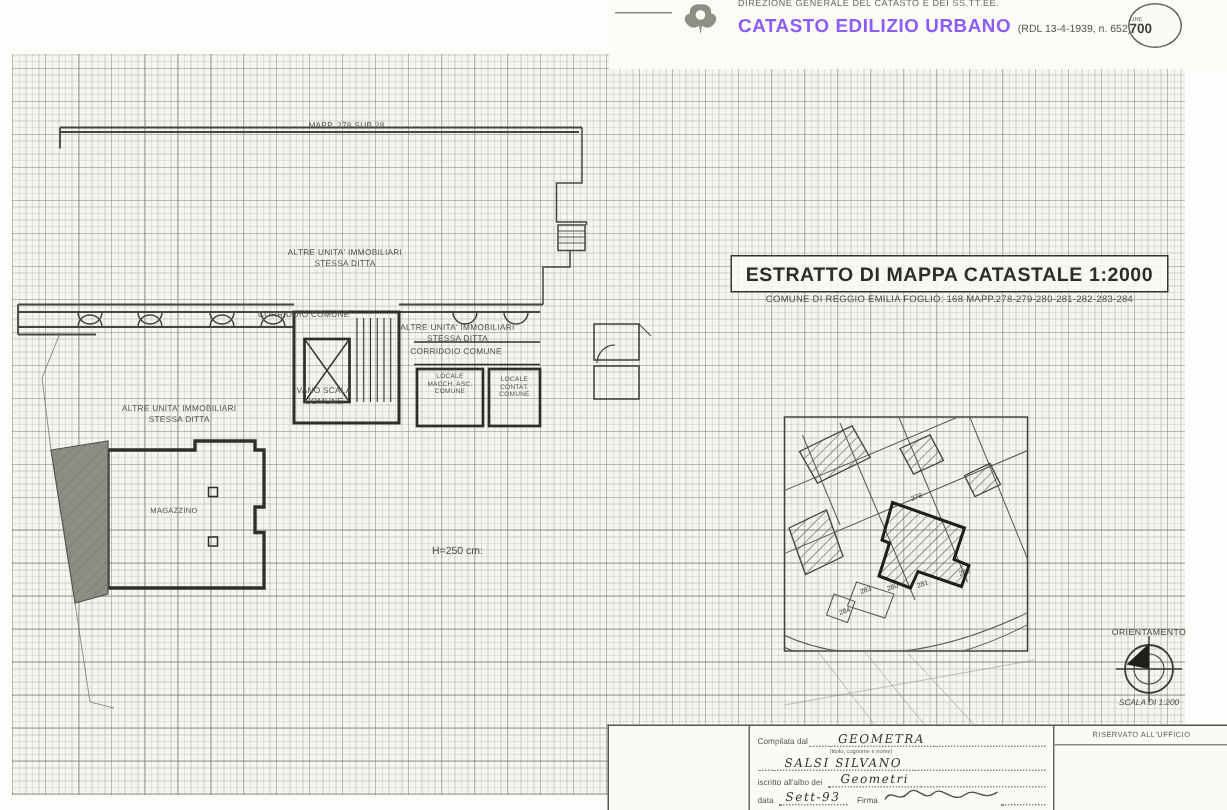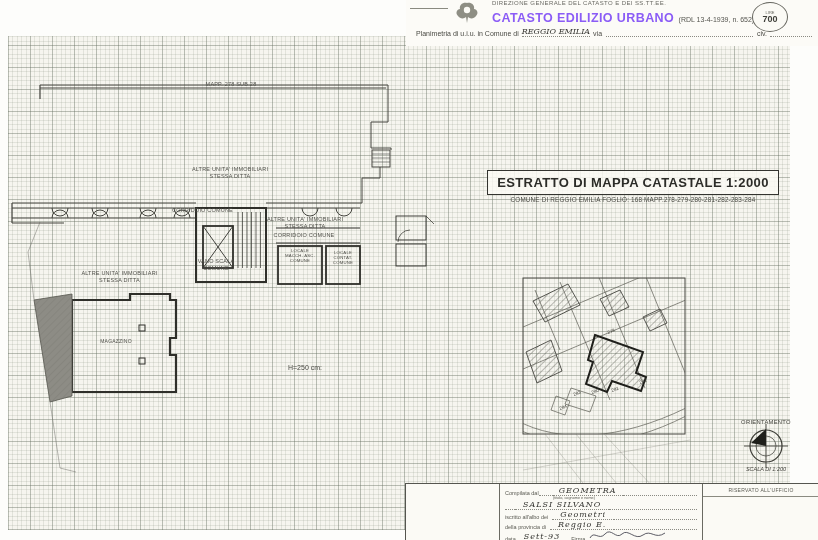--- a/index.html
+++ b/index.html
@@ -13,21 +13,21 @@
       repeating-linear-gradient(90deg, rgba(95,105,92,0.32) 0 1px, transparent 1px 22px),
       repeating-linear-gradient(0deg, rgba(120,130,112,0.16) 0 1px, transparent 1px 4.4px),
       repeating-linear-gradient(90deg, rgba(120,130,112,0.16) 0 1px, transparent 1px 4.4px),
       #f6f5ef;}
   
   #header{left:406px;top:0;width:412px;height:46px;background:#fcfbf7;}
   .dept{font-size:6px;color:#6a6a64;letter-spacing:.4px;white-space:nowrap;}
   .htitle{font-size:12.5px;font-weight:bold;color:#8b5cf6;letter-spacing:.4px;white-space:nowrap;}
   .href{font-size:7px;font-weight:normal;color:#55554f;}
   .stamp{width:34px;height:28px;border:1.4px solid #66665f;border-radius:50%;
-         display:flex;flex-direction:column;align-items:center;justify-content:center;background:#fbfaf5;}
+         display:flex;flex-direction:column;justify-content:center;background:#fbfaf5;}
   .stamp .s1{font-size:4px;color:#66665f;line-height:4px;}
   .stamp .s2{font-size:9px;font-weight:bold;color:#3f3f39;line-height:9px;}
   .prow{font-size:7px;color:#4a4a44;display:flex;align-items:flex-end;white-space:nowrap;}
   .hand{font-family:"DejaVu Serif",serif;font-style:italic;color:#33332f;}
   .dot{border-bottom:1px dotted #8a8a82;display:inline-block;height:8px;}
   
   .lbl{font-size:5.5px;color:#52524c;text-align:center;line-height:6.5px;letter-spacing:.2px;}
   .tiny{font-size:4.3px;line-height:5px;}
   .titlebox{border:1.6px solid #33332f;background:rgba(250,249,243,.85);
             display:flex;align-items:center;justify-content:center;}
@@ -149,28 +149,20 @@
     </svg>
     <div class="abs dept" style="left:86px;top:0px;">DIREZIONE GENERALE DEL CATASTO E DEI SS.TT.EE.</div>
     <div class="abs" style="left:86px;top:8px;white-space:nowrap;">
       <span class="htitle">CATASTO EDILIZIO URBANO</span>
       <span class="href">(RDL 13-4-1939, n. 652)</span>
     </div>
     <div class="abs stamp" style="left:346px;top:2px;">
       <span class="s1">LIRE</span>
       <span class="s2">700</span>
     </div>
-    <div class="abs prow" style="left:10px;top:27px;width:396px;">
-      <span>Planimetria di u.i.u. in Comune di</span>
-      <span class="hand" style="font-size:8px;margin:0 3px;border-bottom:1px dotted #8a8a82;">REGGIO EMILIA</span>
-      <span>via</span>
-      <span class="dot" style="flex:1;margin:0 4px;"></span>
-      <span>civ.</span>
-      <span class="dot" style="width:42px;margin-left:3px;"></span>
-    </div>
   </div>
 
   <div class="abs lbl" style="left:185px;top:81px;width:92px;">MAPP. 278 SUB.28</div>
 
   <div class="abs lbl" style="left:165px;top:166px;width:130px;">
     <div>ALTRE UNITA' IMMOBILIARI</div>
     <div>STESSA DITTA</div>
   </div>
 
   <div class="abs lbl" style="left:155px;top:207px;width:95px;">CORRIDOIO COMUNE</div>
@@ -231,25 +223,20 @@
       <div class="frow" style="height:11px;">
         <span class="dot" style="width:10px;"></span>
         <span class="hand fval" style="border-bottom:1px dotted #8a8a82;padding:0 8px;">SALSI SILVANO</span>
         <span class="dot" style="flex:1;"></span>
       </div>
       <div class="frow" style="height:11px;">
         <span>iscritto all'albo dei</span>
         <span class="hand fval" style="border-bottom:1px dotted #8a8a82;padding:0 8px;margin-left:4px;">Geometri</span>
         <span class="dot" style="flex:1;"></span>
       </div>
-      <div class="frow" style="height:11px;">
-        <span>della provincia di</span>
-        <span class="hand fval" style="border-bottom:1px dotted #8a8a82;padding:0 8px;margin-left:4px;">Reggio E.</span>
-        <span class="dot" style="flex:1;"></span>
-      </div>
       <div class="frow" style="height:12px;">
         <span>data</span>
         <span class="hand fval" style="border-bottom:1px dotted #8a8a82;padding:0 5px;margin-left:3px;">Sett-93</span>
         <span style="margin-left:6px;">Firma</span>
         <svg width="78" height="13" viewBox="0 0 78 13" style="margin-left:4px;">
           <path d="M1 9 C5 1 10 12 16 5 S27 11 33 5 S46 12 54 6 S66 11 76 4" stroke="#4a4a55" stroke-width="0.9" fill="none"></path>
         </svg>
         <span class="dot" style="flex:1;"></span>
       </div>
     </div>

